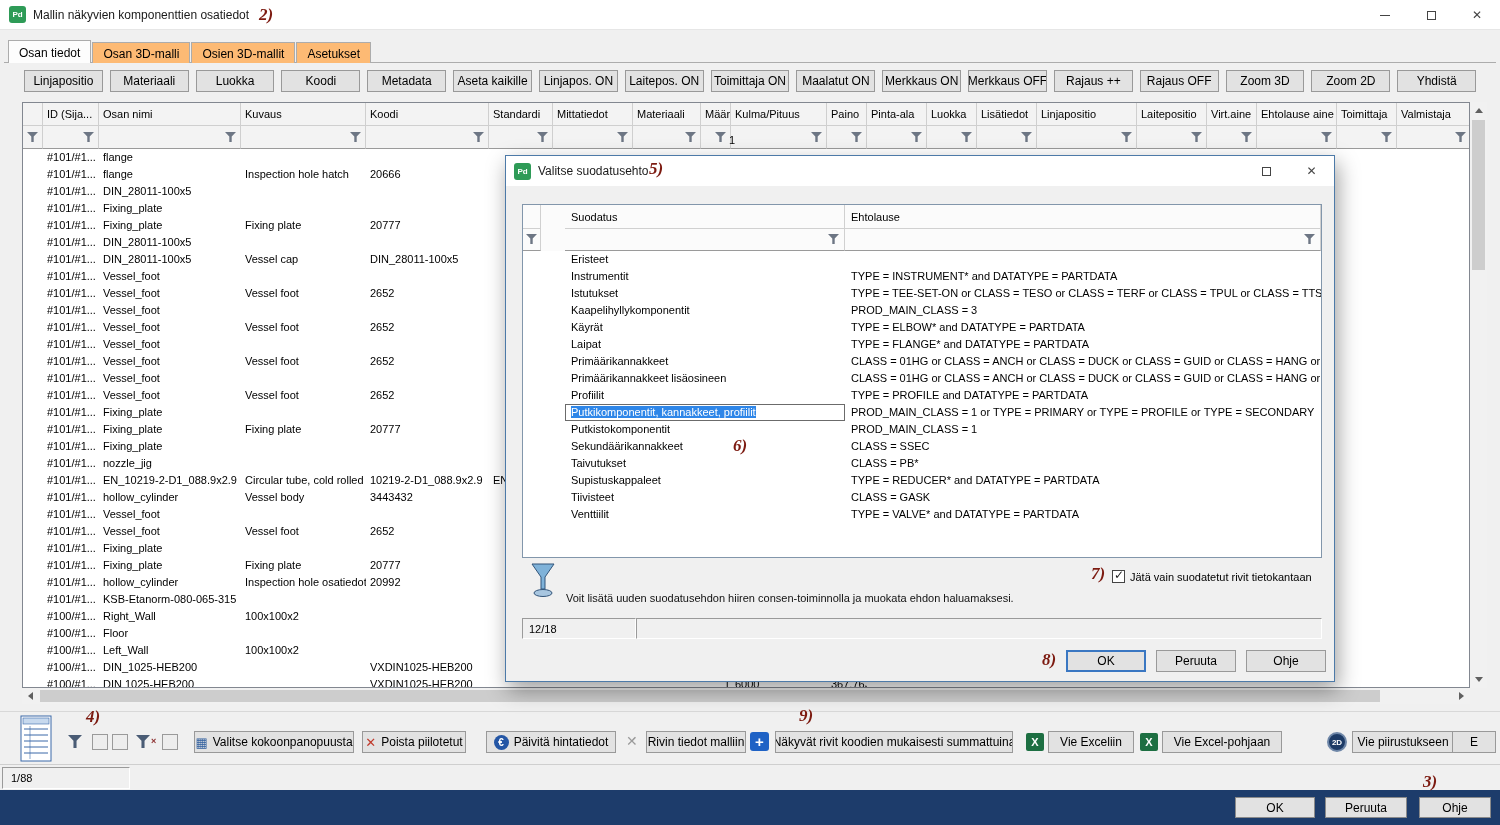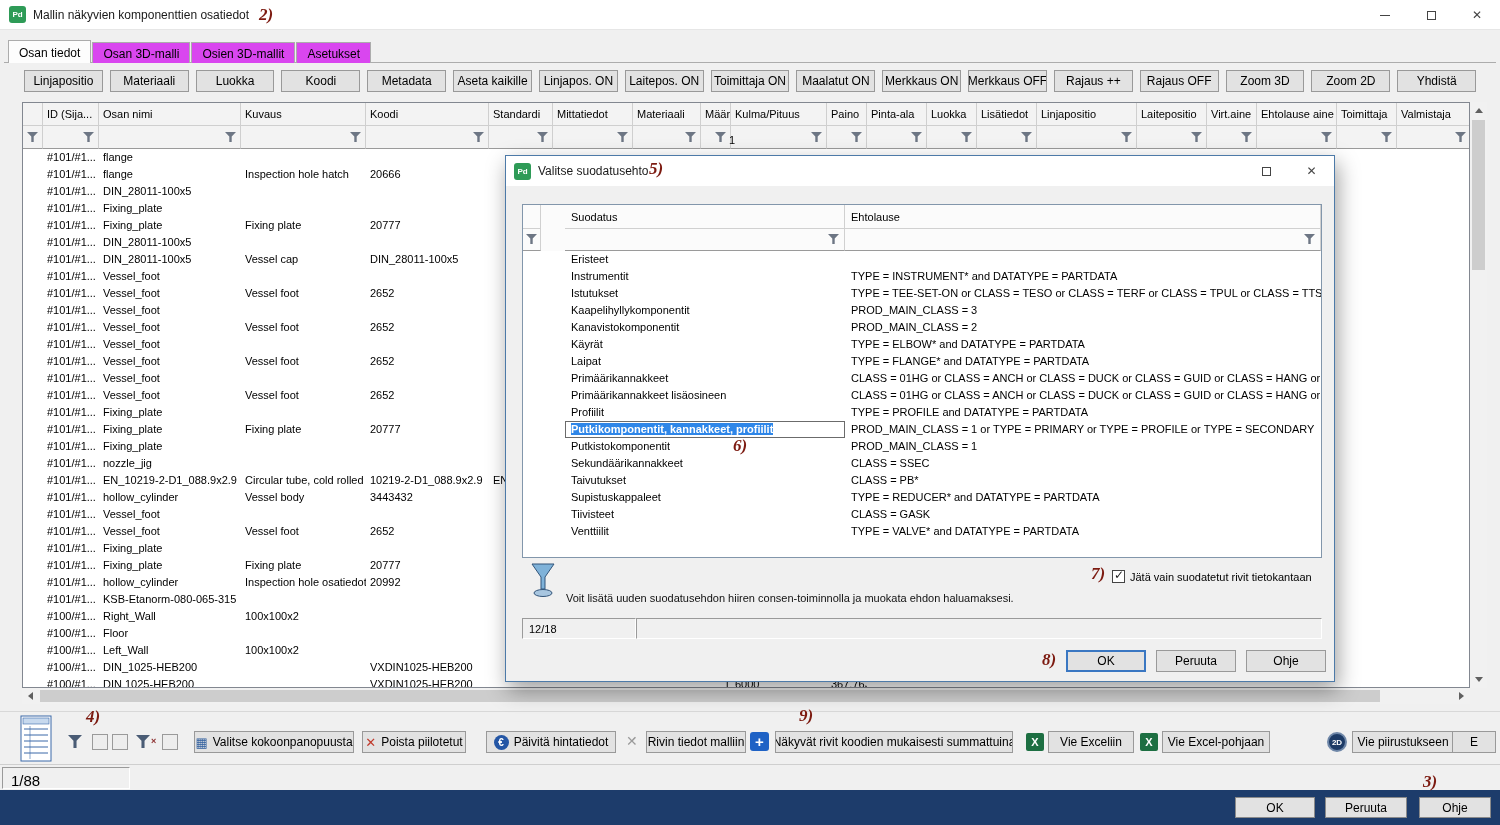--- a/index.html
+++ b/index.html
@@ -10,21 +10,21 @@
   .appicon{width:17px;height:17px;background:#2e9b57;border-radius:3px;color:#fff;font-size:8px;font-weight:bold;display:flex;align-items:center;justify-content:center;flex:none;}
   .title-text{margin-left:7px;font-size:12px;color:#1a1a1a;}
   .caps{position:absolute;right:0;top:0;display:flex;height:30px;}
   .capbtn{width:46px;height:30px;display:flex;align-items:center;justify-content:center;color:#444;}
   .minusline{width:10px;height:1px;background:#444;display:inline-block;}
   .sq{width:9px;height:9px;border:1px solid #444;display:inline-block;}
   .xglyph{font-size:12px;line-height:1;}
   
   .tabline{position:absolute;left:4px;top:62px;width:1492px;border-top:1px solid #acacac;z-index:1;}
   .tabs{position:absolute;left:8px;top:40px;height:23px;display:flex;align-items:flex-end;z-index:2;}
-  .tab{height:21px;padding:4px 10px 0;font-size:12px;background:#d946ef;border:1px solid #acacac;border-bottom:none;margin-right:1px;white-space:nowrap;}
+  .tab{height:21px;padding:4px 10px 0;font-size:12px;background:#fdba74;border:1px solid #acacac;border-bottom:none;margin-right:1px;white-space:nowrap;}
   .tab.active{background:#fdfdfd;height:23px;padding-top:5px;position:relative;z-index:3;}
   
   .toolbar{position:absolute;left:24px;top:70px;width:1452px;height:22px;display:flex;gap:7px;}
   .tbtn{flex:1 1 0;background:#e2e2e2;border:1px solid #999;font-size:12px;display:flex;align-items:center;justify-content:center;white-space:nowrap;overflow:hidden;cursor:default;}
   
   .grid{position:absolute;left:22px;top:102px;width:1448px;height:586px;background:#fff;border:1px solid #828790;overflow:hidden;}
   .hrow{display:flex;height:23px;background:#f3f3f3;font-size:11px;}
   .hrow>div{border-right:1px solid #cfcfcf;border-bottom:1px solid #cfcfcf;padding:5px 2px 0 4px;white-space:nowrap;overflow:hidden;flex:none;}
   .frow{display:flex;height:23px;background:#f3f3f3;}
   .frow>div{border-right:1px solid #cfcfcf;border-bottom:1px solid #9a9a9a;position:relative;flex:none;}
@@ -78,42 +78,42 @@
   .dlf{display:flex;height:22px;background:#fbfbfb;}
   .dlf>div{border-right:1px solid #d0d0d0;border-bottom:1px solid #9a9a9a;position:relative;}
   .dlf .funnel{position:absolute;right:5px;top:5px;}
   .dlf .dsel .funnel{right:auto;left:3px;}
   .dsel{width:18px;flex:none;}
   .dnm{width:280px;flex:none;margin-left:24px;}
   .dcond{flex:1;}
   .dlg-row{display:flex;height:17px;align-items:center;}
   .dlg-row .dnm,.dlg-row .dcond{padding:2px 0 0 6px;white-space:nowrap;overflow:hidden;height:17px;}
   .dlg-row.selected .dnm{background:#fff;box-shadow:inset 0 0 0 1px #6b6b6b;}
-  .dlg-row.selected .nmtxt{background:#2e86e8;color:#fff;font-weight:bold;}
+  .dlg-row.selected .nmtxt{background:#2e86e8;color:#fff;}
   .stamp{position:absolute;left:24px;top:406px;}
   .cbrow{position:absolute;left:606px;top:414px;display:flex;align-items:center;gap:5px;font-size:11px;white-space:nowrap;}
   .cb{width:13px;height:13px;border:1px solid #444;background:#fff;position:relative;flex:none;}
   .cb .mark{position:absolute;left:1px;top:-3px;font-size:12px;font-weight:bold;color:#1c1c1c;}
   .dinfo{position:absolute;left:60px;top:436px;font-size:11px;color:#111;}
   .dstat1{position:absolute;left:16px;top:462px;width:114px;height:21px;border:1px solid;border-color:#9a9a9a #fff #fff #9a9a9a;padding:4px 6px 0;font-size:11px;background:#f0f0f0;}
   .dstat2{position:absolute;left:130px;top:462px;width:686px;height:21px;border:1px solid;border-color:#9a9a9a #fff #fff #9a9a9a;background:#f0f0f0;}
   .dbtn{position:absolute;top:494px;width:80px;height:22px;background:#e2e2e2;border:1px solid #999;font-size:12px;display:flex;align-items:center;justify-content:center;}
   .dbtn.ok{left:560px;border:2px solid #3a77c2;}
   .dbtn.cancel{left:650px;}
   .dbtn.help{left:740px;}
   
   .sep{position:absolute;left:0;top:711px;width:1500px;border-top:1px solid #d8d8d8;}
   .sbtn{position:absolute;top:731px;height:22px;background:#e2e2e2;border:1px solid #999;font-size:12px;display:flex;align-items:center;justify-content:center;gap:5px;padding:0 6px;white-space:nowrap;overflow:hidden;}
   .b-valitse{left:194px;width:160px}
   .b-poista{left:362px;width:104px}
   .b-paivita{left:486px;width:130px}
   .b-rivin{left:646px;width:100px}
   .b-nakyvat{left:775px;width:238px}
   .b-vieexcel{left:1048px;width:86px}
-  .b-viepohja{left:1162px;width:108px}
+  .b-viepohja{left:1162px;width:120px}
   .b-viepiir{left:1352px;width:102px}
   .b-e{left:1452px;width:44px}
   .ico{position:absolute;display:flex;align-items:center;justify-content:center;}
   .i-doc{left:20px;top:715px;}
   .i-funnel1{left:68px;top:735px;}
   .i-funnelx{left:136px;top:735px;gap:1px;}
   .smallbox{position:absolute;top:734px;width:16px;height:16px;border:1px solid #9a9a9a;background:#ededed;}
   .box1{left:92px}.box2{left:112px}.box3{left:162px}
   .clearx{font-size:9px;font-weight:bold;color:#8a2b2b;line-height:1;}
   .redx{color:#c0392b;font-weight:bold;font-size:13px;line-height:1;}
@@ -123,21 +123,21 @@
   .eurobadge{width:15px;height:15px;border-radius:50%;background:#2456a5;color:#fff;font-size:10px;font-weight:bold;display:flex;align-items:center;justify-content:center;}
   .plusbadge{width:19px;height:19px;border-radius:3px;background:#1f62c5;color:#fff;font-size:15px;font-weight:bold;display:flex;align-items:center;justify-content:center;}
   .i-plus{left:750px;top:732px;}
   .xlbadge{width:18px;height:18px;background:#1d6f42;color:#fff;font-size:11px;font-weight:bold;display:flex;align-items:center;justify-content:center;border-radius:2px;}
   .i-xl1{left:1026px;top:733px;}
   .i-xl2{left:1140px;top:733px;}
   .badge2d{width:20px;height:20px;border-radius:50%;background:#1d3b66;border:2px solid #6f87a8;color:#fff;font-size:8px;font-weight:bold;display:flex;align-items:center;justify-content:center;}
   .i-2d{left:1327px;top:732px;}
   
   .mstatus{position:absolute;left:0;top:764px;width:1500px;height:26px;background:#f0f0f0;border-top:1px solid #cfcfcf;}
-  .mpanel{position:absolute;left:2px;top:2px;width:128px;height:22px;border:1px solid;border-color:#9a9a9a #fff #fff #9a9a9a;padding:4px 8px 0;font-size:15px;}
+  .mpanel{position:absolute;left:2px;top:2px;width:128px;height:22px;border:1px solid;border-color:#9a9a9a #fff #fff #9a9a9a;padding:4px 8px 0;font-size:11px;}
   .footer{position:absolute;left:0;top:790px;width:1500px;height:35px;background:#1d3c6b;}
   .fbtn{position:absolute;top:7px;height:21px;background:#e2e2e2;border:1px solid #8a8a8a;font-size:12px;display:flex;align-items:center;justify-content:center;}
   .f-ok{left:1235px;width:80px}
   .f-per{left:1325px;width:82px}
   .f-ohje{left:1419px;width:72px}
   
   .ann{position:absolute;z-index:60;color:#7c1a10;font-weight:bold;font-size:17px;font-style:italic;font-family:"Liberation Serif","DejaVu Serif",serif;}
   .n2{left:259px;top:5px;}
   .n3{left:1423px;top:772px;}
   .n4{left:86px;top:707px;}
@@ -859,25 +859,20 @@
         <div class="dnm"><span class="nmtxt">Istutukset</span></div>
         <div class="dcond">TYPE = TEE-SET-ON or CLASS = TESO or CLASS = TERF or CLASS = TPUL or CLASS = TTSO</div>
       </div>
       <div class="dlg-row">
         <div class="dsel"></div>
         <div class="dnm"><span class="nmtxt">Kaapelihyllykomponentit</span></div>
         <div class="dcond">PROD_MAIN_CLASS = 3</div>
       </div>
       <div class="dlg-row">
         <div class="dsel"></div>
-        <div class="dnm"><span class="nmtxt">Kanavistokomponentit</span></div>
-        <div class="dcond">PROD_MAIN_CLASS = 2</div>
-      </div>
-      <div class="dlg-row">
-        <div class="dsel"></div>
         <div class="dnm"><span class="nmtxt">Käyrät</span></div>
         <div class="dcond">TYPE = ELBOW* and DATATYPE = PARTDATA</div>
       </div>
       <div class="dlg-row">
         <div class="dsel"></div>
         <div class="dnm"><span class="nmtxt">Laipat</span></div>
         <div class="dcond">TYPE = FLANGE* and DATATYPE = PARTDATA</div>
       </div>
       <div class="dlg-row">
         <div class="dsel"></div>

